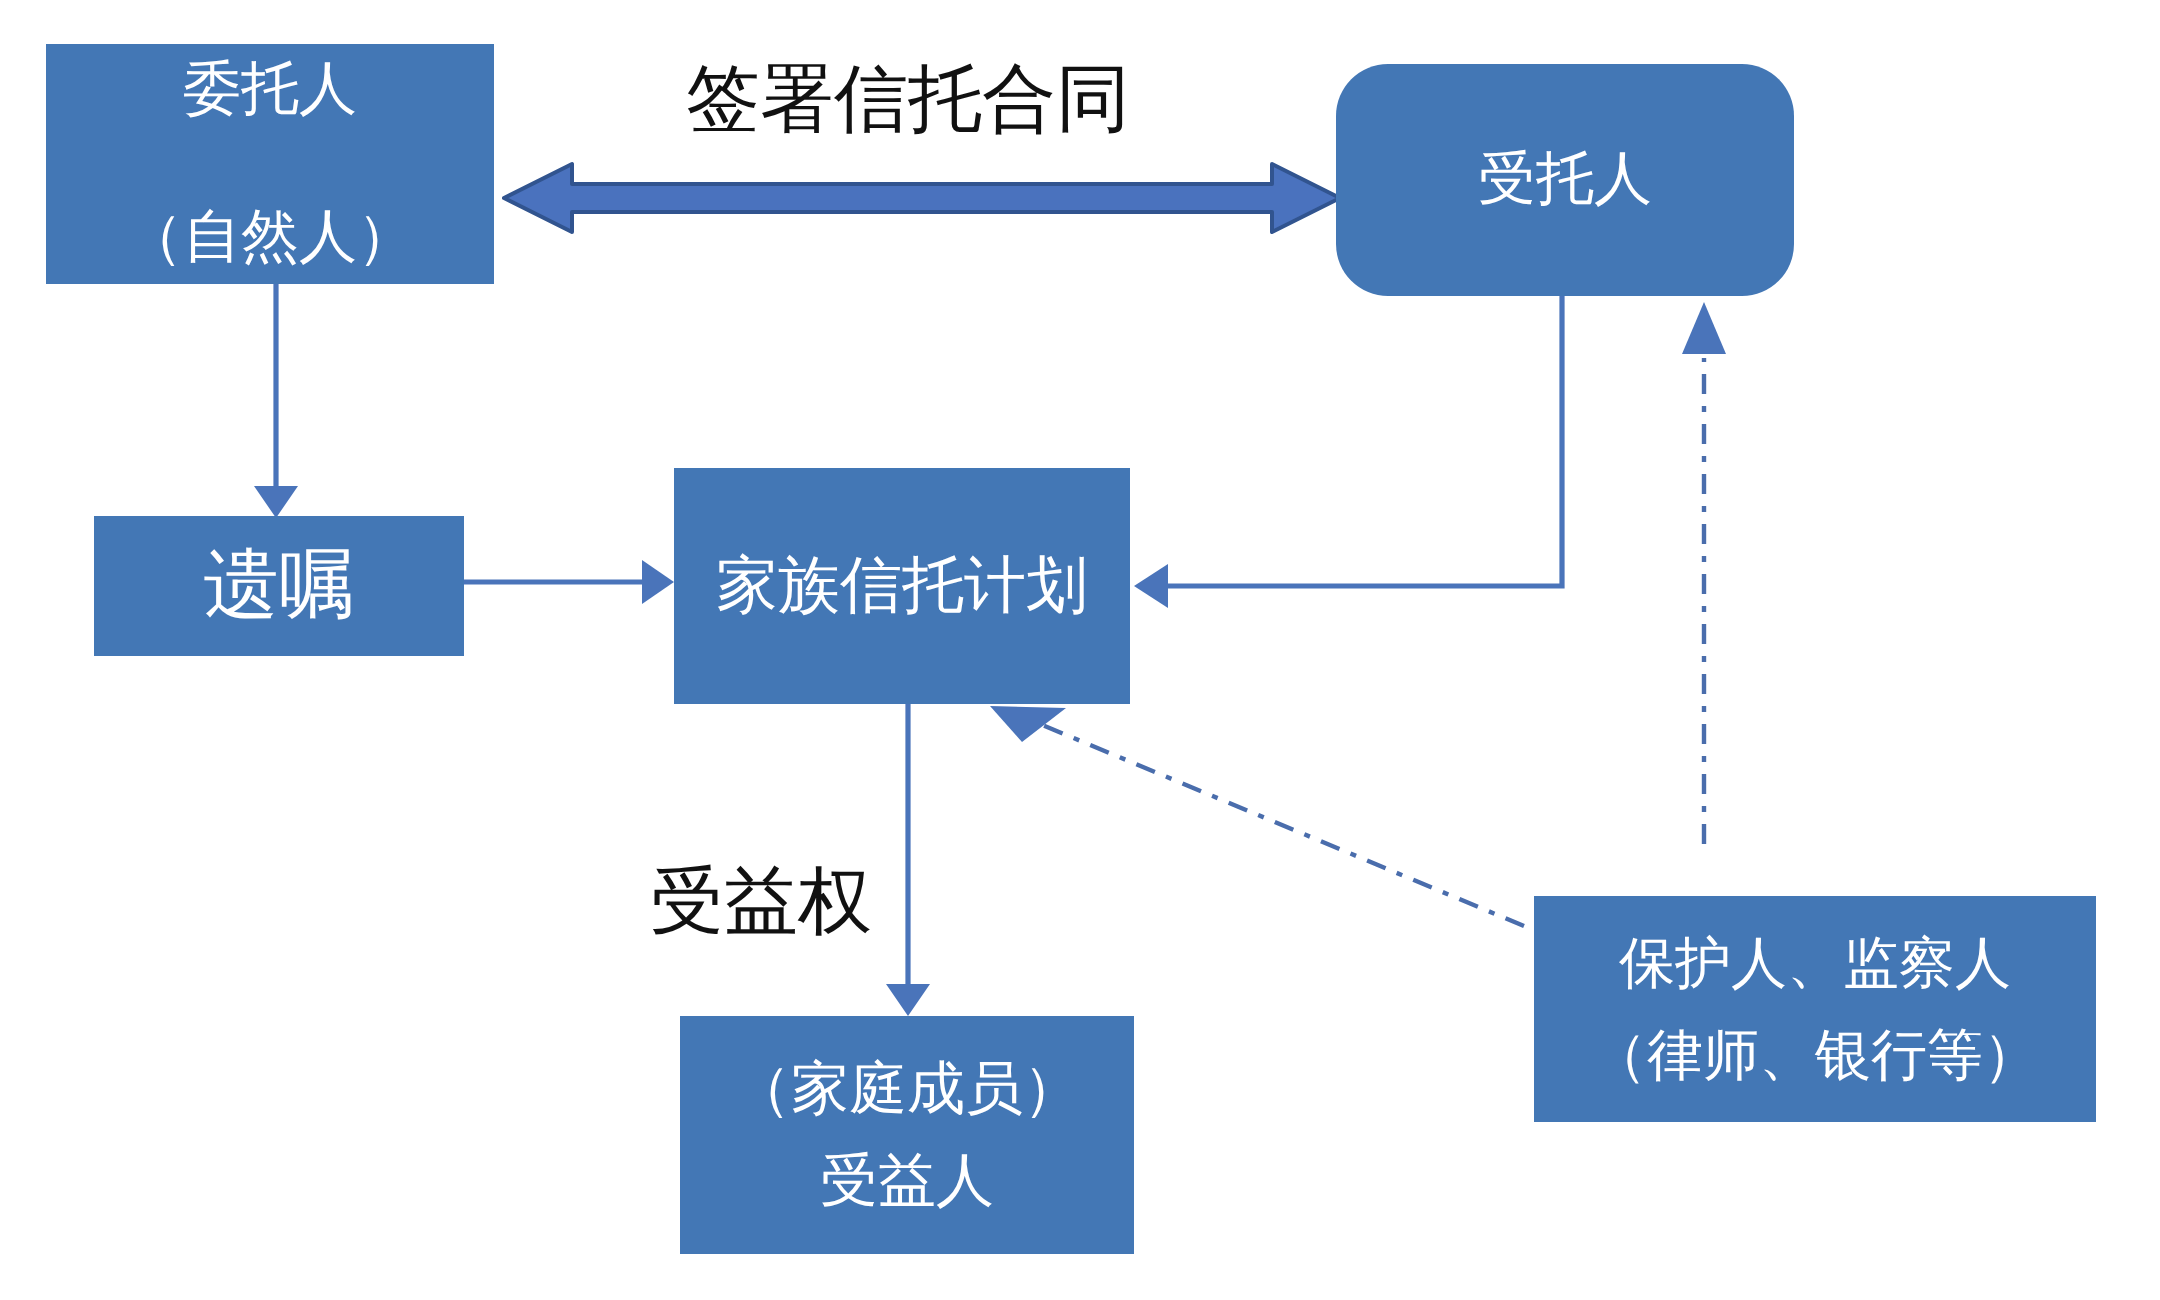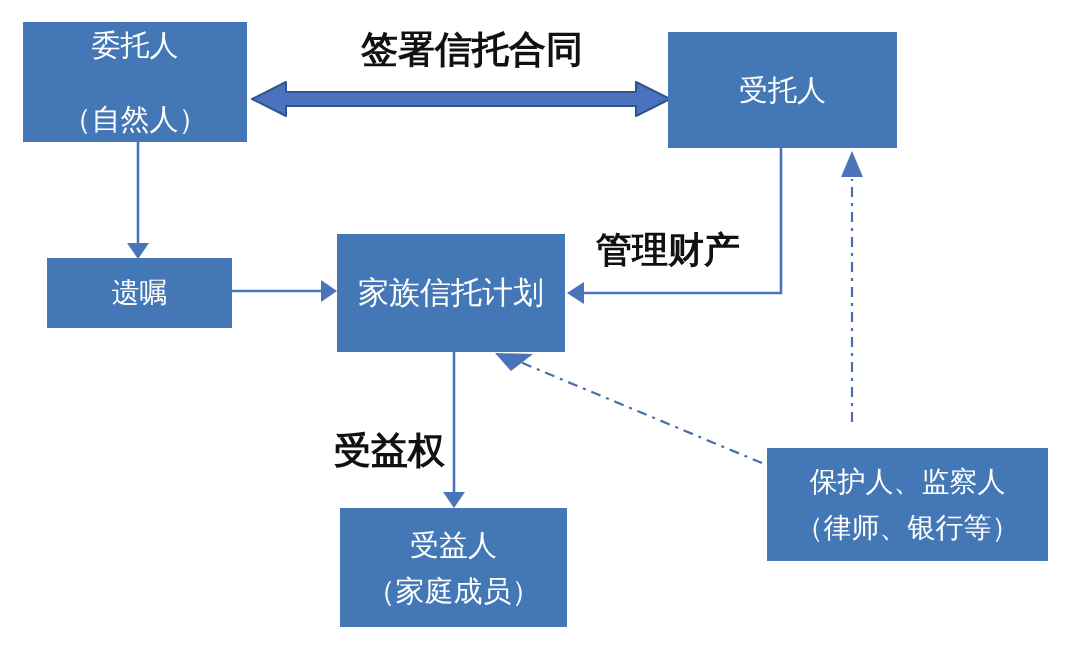--- a/index.html
+++ b/index.html
@@ -28,26 +28,26 @@
     position:absolute;
     background:var(--node-fill);
     color:var(--node-text);
     display:flex;flex-direction:column;justify-content:center;align-items:center;
     text-align:center;
     font-size:29px;line-height:46px;font-weight:500;
   }
   .label{
     position:absolute;
     color:var(--label-text);
-    font-weight:700;font-size:36px;
-    text-align:right;white-space:nowrap;
+    font-weight:400;font-size:36px;
+    text-align:left;white-space:nowrap;
   }
   .n-settlor{left:23px;top:22px;width:224px;height:120px;gap:28px;}
-  .n-trustee{left:668px;top:32px;width:229px;height:116px;}
-  .n-will{left:47px;top:258px;width:185px;height:70px;font-size:28px;}
+  .n-trustee{left:668px;top:32px;width:229px;height:116px;border-radius:26px;}
+  .n-will{left:47px;top:258px;width:185px;height:70px;font-size:38px;}
   .n-trust-plan{left:337px;top:234px;width:228px;height:118px;font-size:31px;justify-content:center;}
   .n-beneficiary{left:340px;top:508px;width:227px;height:119px;}
   .n-protector{left:767px;top:422px;width:281px;height:113px;font-size:28px;margin-top:26px;}
   .l-sign{left:343px;top:25px;width:240px;font-size:37px;}
   .l-deliver{left:215px;top:193px;width:150px;font-size:35px;}
   .l-manage{left:590px;top:226px;width:150px;}
   .l-benefit{left:325px;top:426px;width:120px;font-size:37px;}
 </style>
 </head>
 <body>
@@ -88,26 +88,25 @@
 
   <div class="node n-will">
     <span>遗嘱</span>
   </div>
 
   <div class="node n-trust-plan">
     <span>家族信托计划</span>
   </div>
 
   <div class="node n-beneficiary">
+    <span>（家庭成员）</span>
     <span>受益人</span>
-    <span>（家庭成员）</span>
   </div>
 
   <div class="node n-protector">
     <span>保护人、监察人</span>
     <span>（律师、银行等）</span>
   </div>
 
   <div class="label l-sign">签署信托合同</div>
-  <div class="label l-manage">管理财产</div>
   <div class="label l-benefit">受益权</div>
 
 </div>
 
 </body></html>

